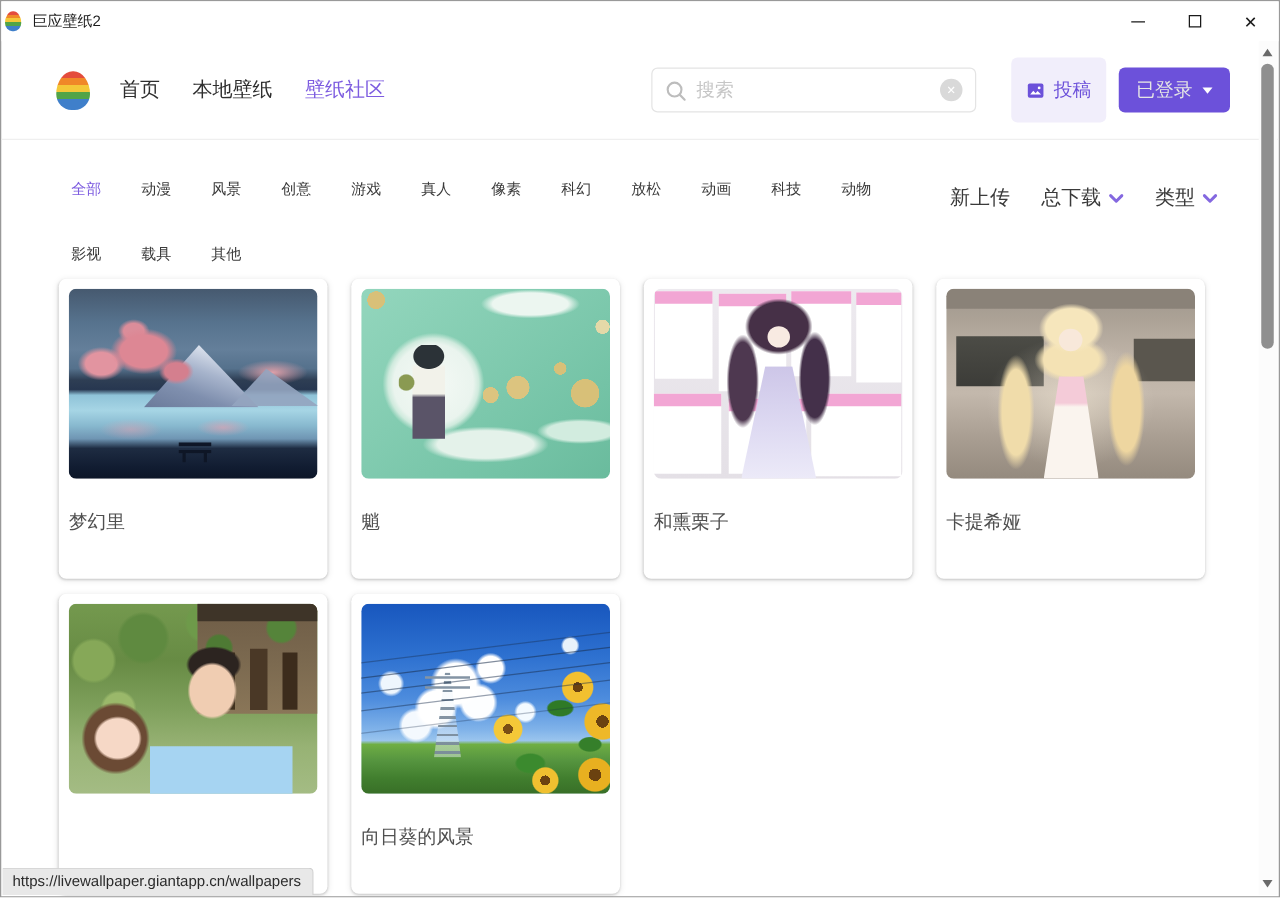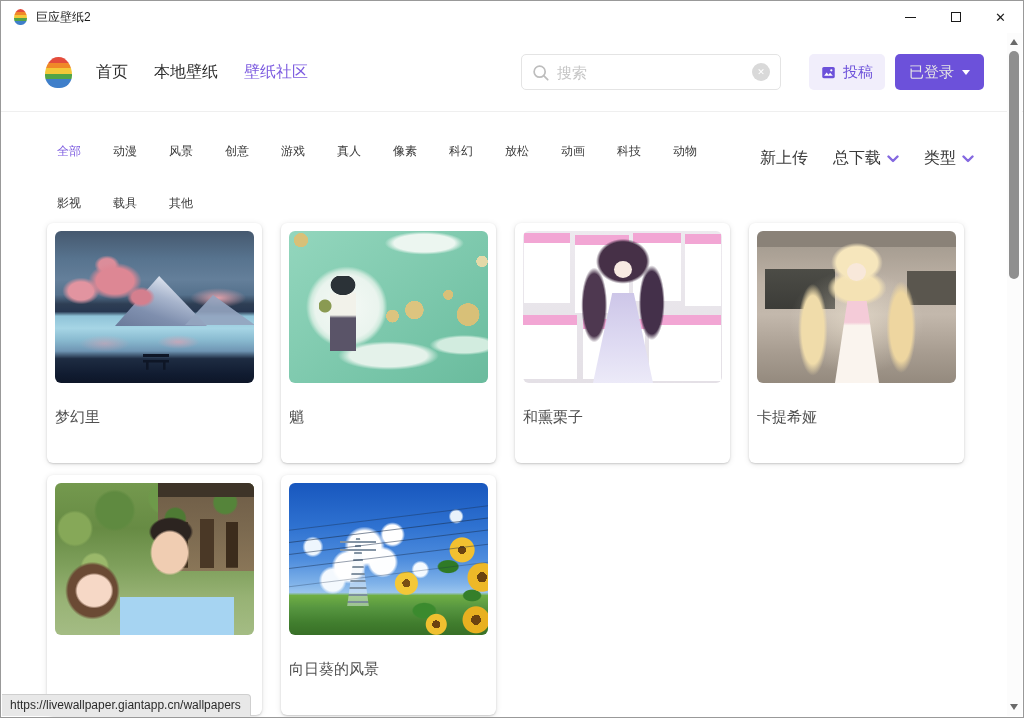--- a/index.html
+++ b/index.html
@@ -3,21 +3,21 @@
 <meta charset="utf-8">
 <style>
   * { box-sizing: border-box; margin: 0; padding: 0; }
   html,body { width:1024px; height:718px; }
   body { font-family:"Liberation Sans","DejaVu Sans",sans-serif; background:#fff; }
 
   .window { position:relative; width:1024px; height:718px; background:#fff;
             border:1px solid #999; overflow:hidden; }
 
   
-  .titlebar { height:32px; display:flex; align-items:center; padding-left:13px; background:#fff; }
+  .titlebar { height:32px; display:flex; align-items:center; padding-left:3px; background:#fff; }
   .egg { display:inline-block;
          background:linear-gradient(180deg,#e44c3c 0 18%,#f08828 18% 36%,#f4c838 36% 54%,#52a447 54% 72%,#3f7fca 72% 100%);
          border-radius:50% 50% 46% 46% / 60% 60% 42% 42%; }
   .egg-small { width:13px; height:16px; margin-right:9px; }
   .wtitle { font-size:12px; color:#1a1a1a; }
   .win-controls { margin-left:auto; display:flex; height:32px; }
   .wc { width:45px; height:32px; border:none; background:transparent; display:flex;
         align-items:center; justify-content:center; cursor:pointer; }
   .wc-min { width:11px; height:1px; background:#1a1a1a; display:block; }
   .wc-max { width:10px; height:10px; border:1px solid #1a1a1a; display:block; }
@@ -31,21 +31,21 @@
   .egg-big { width:27px; height:31px; }
   .nav-links { display:flex; gap:26px; margin-left:24px; }
   .nav-link { font-size:16px; font-weight:500; color:#2e2e2e; text-decoration:none; cursor:pointer; }
   .nav-link.active { color:#7d5ce0; }
   .search { margin-left:auto; width:260px; height:36px; border:1px solid #e4e4e4; border-radius:5px;
             display:flex; align-items:center; padding:0 10px; gap:8px; background:#fff; }
   .search input { border:none; outline:none; flex:1; font-size:15px; color:#333; min-width:0; }
   .search input::placeholder { color:#c6c6c6; }
   .clear { width:18px; height:18px; border-radius:50%; background:#d9d9d9; color:#fff;
            font-size:9px; display:flex; align-items:center; justify-content:center; cursor:pointer; flex:none; }
-  .btn-light { margin-left:28px; height:36px; padding:0 12px; background:#f1eefb; color:#6c51da;
+  .btn-light { margin-left:28px; height:52px; padding:0 12px; background:#f1eefb; color:#6c51da;
                border:none; border-radius:5px; font-size:15px; display:flex; align-items:center;
                gap:7px; cursor:pointer; flex:none; }
   .btn-solid { margin-left:10px; height:36px; padding:0 14px; background:#6c51da; color:#e5e5e5;
                border:none; border-radius:5px; font-size:15px; display:flex; align-items:center;
                gap:8px; cursor:pointer; flex:none; }
   .caret-white { width:0; height:0; border-left:4.5px solid transparent;
                  border-right:4.5px solid transparent; border-top:5.5px solid #fff; display:block; }
 
   
   .filterbar { position:relative; padding:29px 48px 0 56px; height:88px; }

